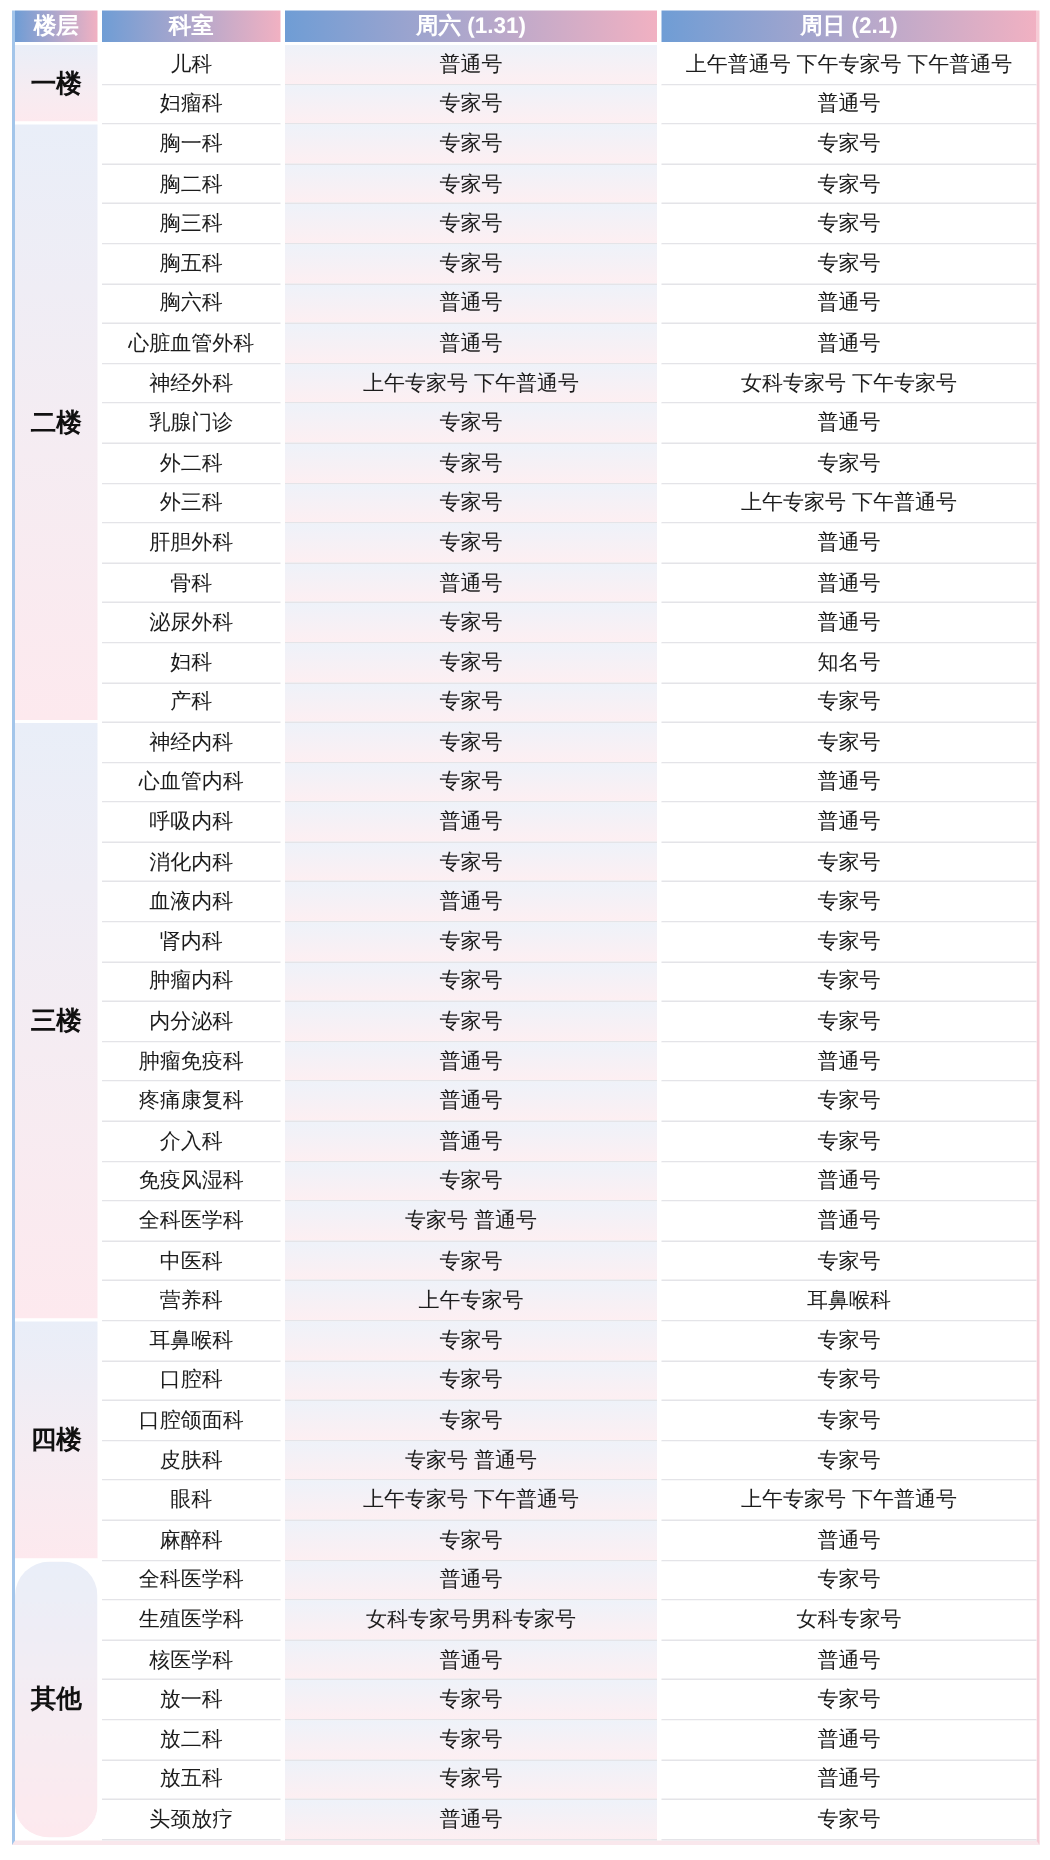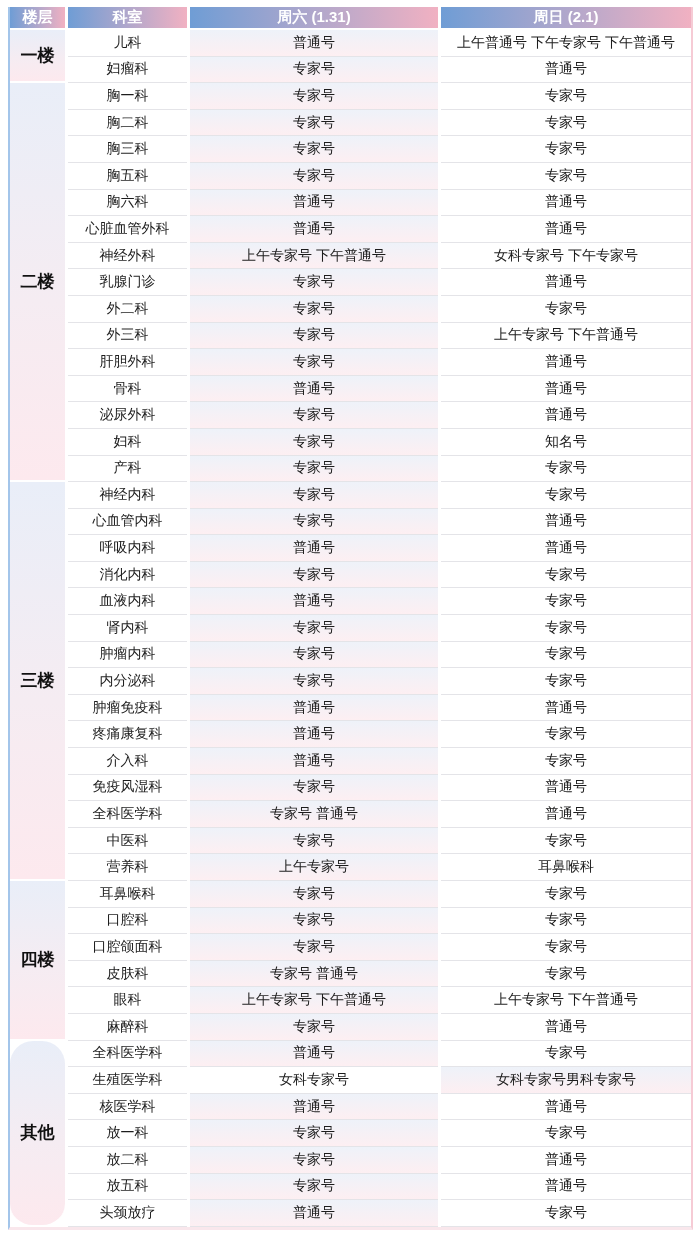--- a/index.html
+++ b/index.html
@@ -179,22 +179,22 @@
       <div class="cell satcell">上午专家号 下午普通号</div>
       <div class="cell suncell">上午专家号 下午普通号</div>
       <div class="cell deptcell">麻醉科</div>
       <div class="cell satcell">专家号</div>
       <div class="cell suncell">普通号</div>
       <div class="fcell" style="grid-row: span 7; border-radius: 23px;">其他</div>
       <div class="cell deptcell">全科医学科</div>
       <div class="cell satcell">普通号</div>
       <div class="cell suncell">专家号</div>
       <div class="cell deptcell">生殖医学科</div>
+      <div class="cell satcell">女科专家号男科专家号</div>
       <div class="cell suncell">女科专家号</div>
-      <div class="cell satcell">女科专家号男科专家号</div>
       <div class="cell deptcell">核医学科</div>
       <div class="cell satcell">普通号</div>
       <div class="cell suncell">普通号</div>
       <div class="cell deptcell">放一科</div>
       <div class="cell satcell">专家号</div>
       <div class="cell suncell">专家号</div>
       <div class="cell deptcell">放二科</div>
       <div class="cell satcell">专家号</div>
       <div class="cell suncell">普通号</div>
       <div class="cell deptcell">放五科</div>

